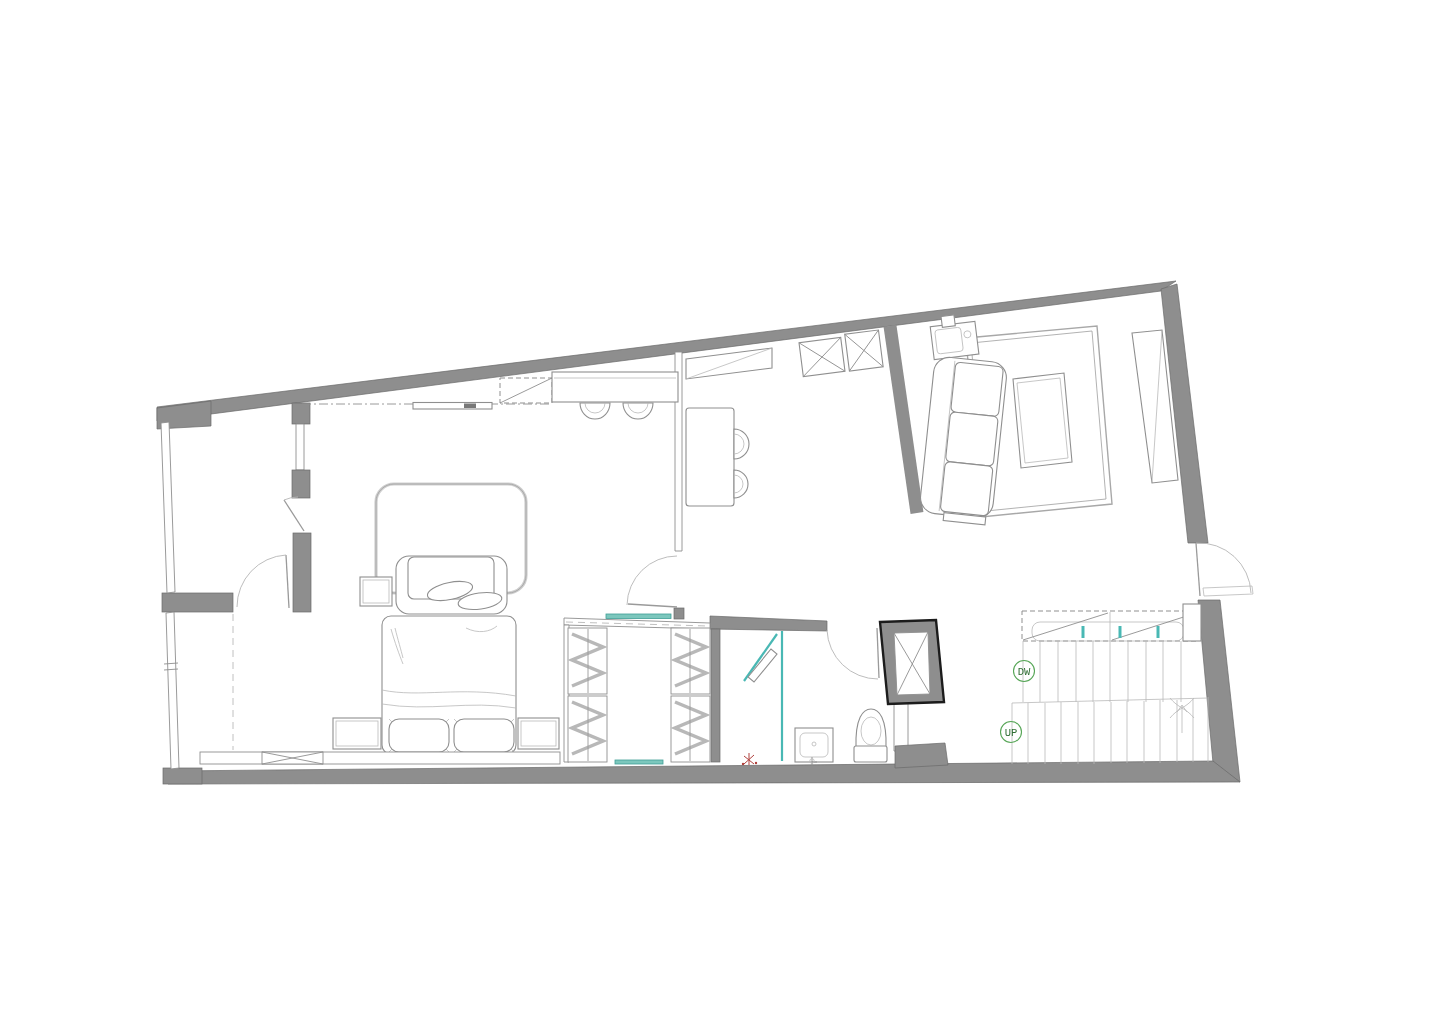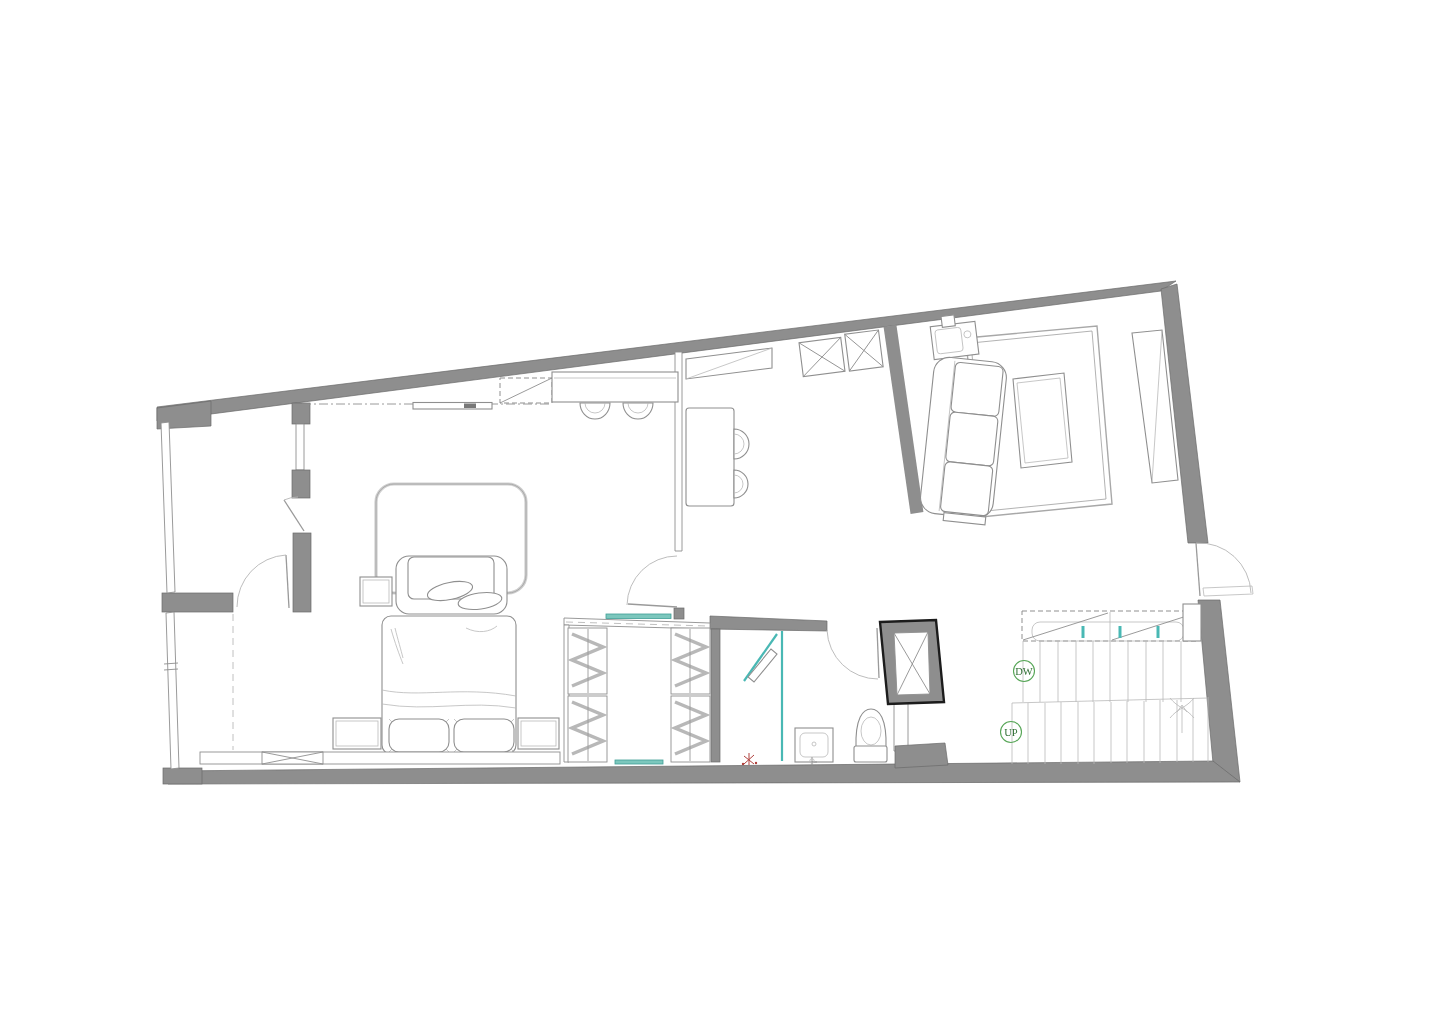--- a/index.html
+++ b/index.html
@@ -1,18 +1,18 @@
 <!DOCTYPE html>
 <html style="--bg: #ffffff; --wall: #8e8e8e; --wall-edge: #6a6a6a; --shaft-edge: #1c1c1c; --line: #8f8f8f; --line-light: #b9b9b9; --teal: #7cc7bd; --teal-stroke: #3f9e96; --teal-line: #49b8b4; --green: #57a657; --green-text: #2f6e33; --red: #b0403c;"><head>
 <meta charset="utf-8">
 <title>Floor Plan</title>
 <style>
   html,body{margin:0;padding:0;background:#fff;}
   .stage{position:relative;width:1440px;height:1018px;background:var(--bg,#fff);overflow:hidden;
-         font-family:Liberation Serif, serif;}
+         font-family:Liberation Mono, monospace;}
   svg{display:block}
   .wall{fill:var(--wall);stroke:var(--wall-edge);stroke-width:.7}
   .wline{fill:none;stroke:var(--wall);stroke-width:13}
   .shaft{fill:var(--wall);stroke:var(--shaft-edge);stroke-width:2.4}
   .thin{fill:#fff;stroke:var(--line);stroke-width:.9}
   .f{fill:#fff;stroke:var(--line);stroke-width:1.1}
   .fl{fill:none;stroke:var(--line-light);stroke-width:.8}
   .ln{fill:none;stroke:var(--line);stroke-width:.9}
   .rug{fill:#fff;stroke:#cfcfcf;stroke-width:3.2}
   .rug2{fill:none;stroke:#9e9e9e;stroke-width:.8}

